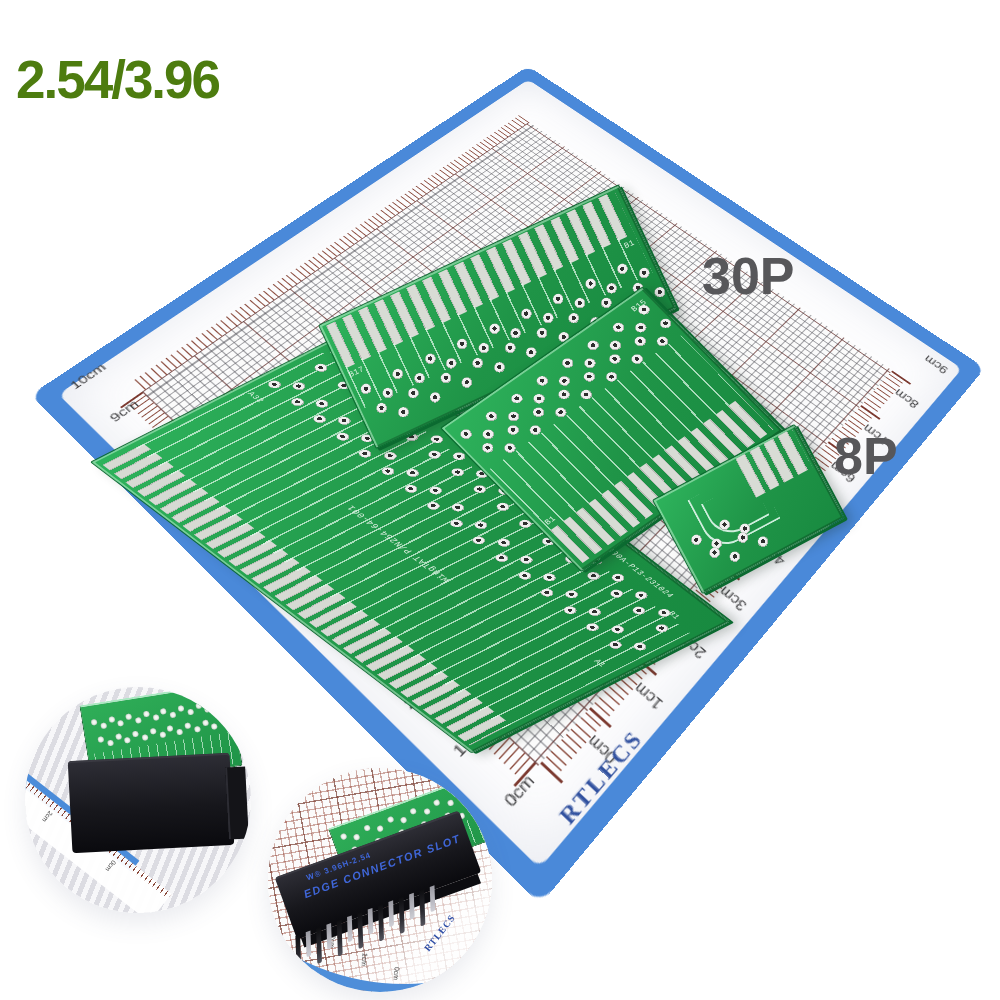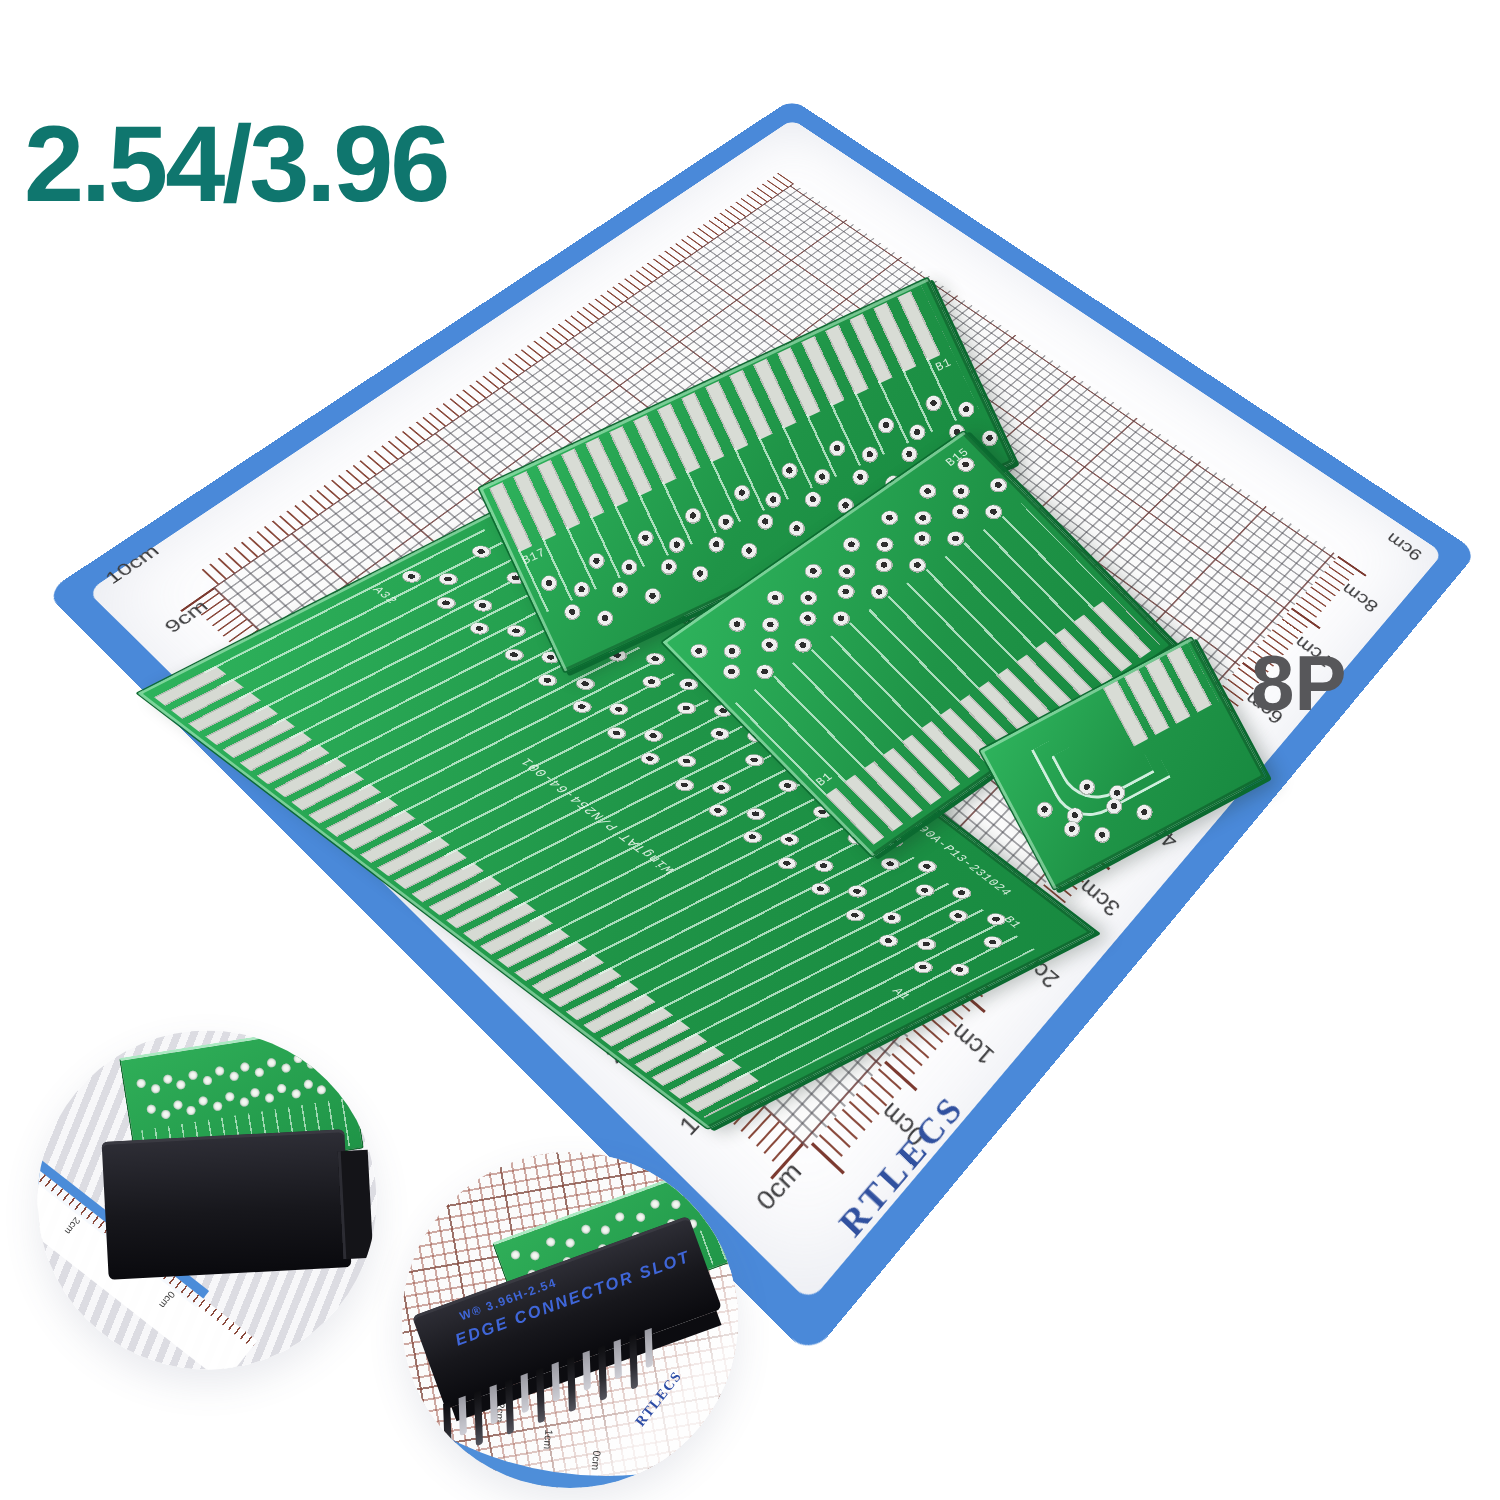--- a/index.html
+++ b/index.html
@@ -1,21 +1,21 @@
 <!DOCTYPE html>
 <html><head>
 <meta charset="utf-8">
 <style>
   html,body{margin:0;padding:0;background:#ffffff;}
   #stage{position:relative;width:1000px;height:1000px;overflow:hidden;background:#ffffff;
          font-family:"Liberation Sans", sans-serif;}
 
   
-  .headline{position:absolute;left:16px;top:50px;z-index:40;color:#0f766e;font-weight:bold;
-            font-size:72px;line-height:1.14;letter-spacing:-2px;margin-top:19px;}
+  .headline{position:absolute;left:16px;top:50px;z-index:40;color:#4d7c0f;font-weight:bold;
+            font-size:53px;line-height:1.14;letter-spacing:-2px;}
   .plabel{position:absolute;z-index:40;color:#57575a;font-weight:bold;font-size:52px;line-height:1;}
 
   
   .mat{position:absolute;left:0;top:0;width:600px;height:600px;transform-origin:0 0;
        transform:matrix3d(0.5027,0.4065,0,-0.000263, -0.8420,0.3893,0,-0.0004027, 0,0,1,0, 528,66,0,1);
        background:#4a89d9;border-radius:12px;z-index:1;}
   .mat-white{position:absolute;inset:16px;background:#fdfdfe;border-radius:8px;
              box-shadow:inset 0 0 46px rgba(140,150,175,0.18);}
   .mat-grid{position:absolute;left:64px;top:64px;right:64px;bottom:64px;background:#fbfbfb;
     background-image:
@@ -312,20 +312,21 @@
         <span></span>
         <span></span>
         <span></span>
         <span></span>
       </div>
   </div>
 
   <div class="headline">
     <div>2.54/3.96</div>
   </div>
+  <div class="plabel" style="left:702px;top:250px;">30P</div>
   <div class="plabel" style="left:834px;top:430px;">8P</div>
 
   <div class="inset" style="left:25px;top:687px;width:226px;height:226px;">
     <div class="fill" style="background:repeating-linear-gradient(112deg,#f7f7f9 0 5px,#dcdce2 5px 10px);"></div>
     <div style="position:absolute;left:186px;top:92px;width:28px;height:50px;opacity:.8;
          background:repeating-linear-gradient(112deg,#e9aec6 0 3px,#f6d9e6 3px 6px);"></div>
     <div style="position:absolute;left:-24px;top:126px;width:150px;height:14px;background:#4b8cd9;transform:rotate(38deg);"></div>
     <div style="position:absolute;left:-30px;top:146px;width:185px;height:36px;background:rgba(255,255,255,0.95);transform:rotate(38deg);">
       <div style="position:absolute;left:0;top:0;width:100%;height:6px;
            background:repeating-linear-gradient(90deg,#8a4a3c 0 1px,transparent 1px 5px);"></div>

